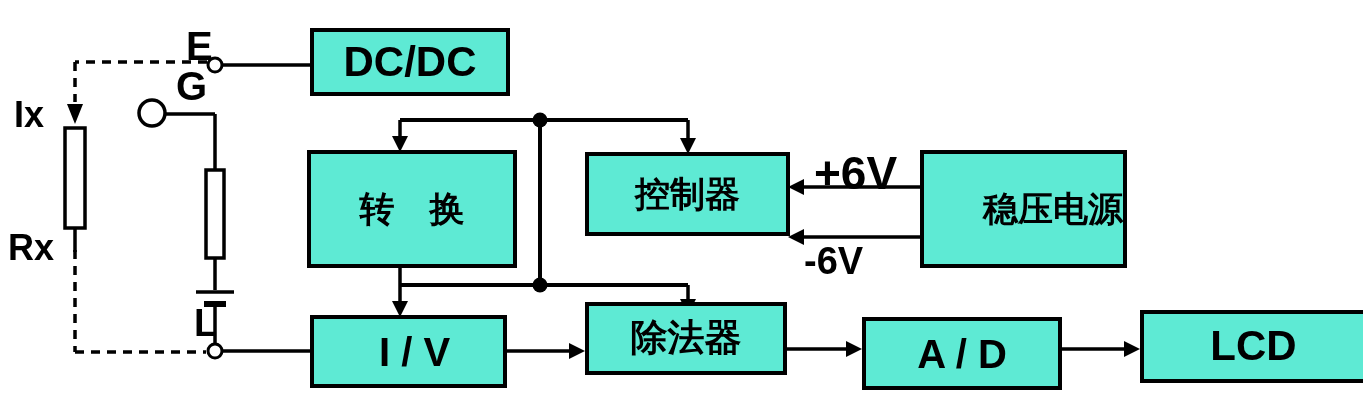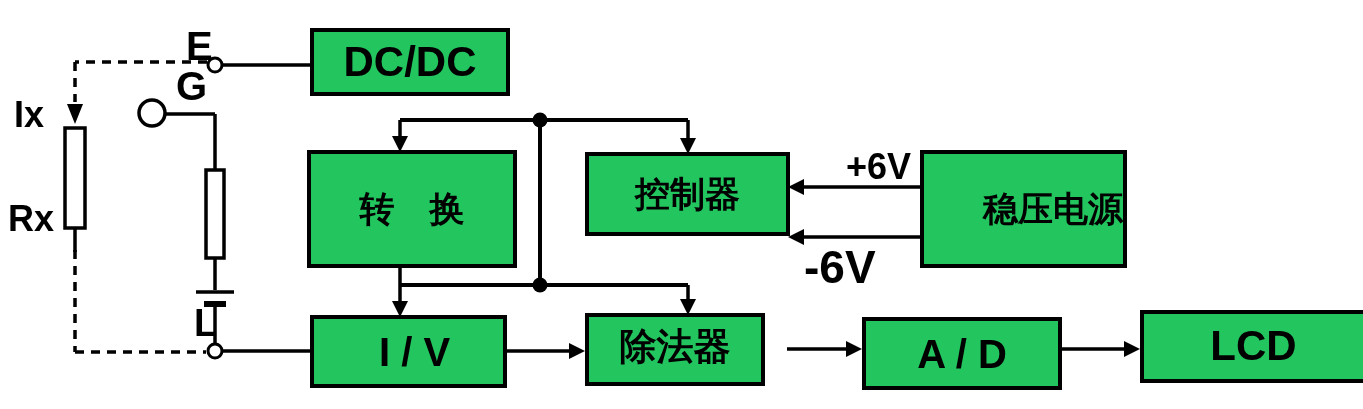--- a/index.html
+++ b/index.html
@@ -9,21 +9,21 @@
     background:#ffffff;
     font-family:"Liberation Sans", sans-serif;
     color:#000;
     overflow:hidden;
   }
   #wires{position:absolute;left:0;top:0;}
   .block{
     position:absolute;
     box-sizing:border-box;
     border:4px solid #000;
-    background:#22c55e;
+    background:#5eead4;
     display:flex;
     flex-direction:column;
     align-items:center;
     justify-content:center;
     font-weight:bold;
     text-align:center;
     line-height:1.25;
   }
   .lbl{
     position:absolute;
@@ -113,33 +113,33 @@
   </div>
 
   <div class="block" style="left:920px;top:150px;width:207px;height:118px;font-size:35px;align-items:flex-end;">
     <span>稳压电源</span>
   </div>
 
   <div class="block" style="left:310px;top:315px;width:197px;height:73px;font-size:40px;padding-left:12px;">
     <span>I / V</span>
   </div>
 
-  <div class="block" style="left:585px;top:313px;width:180px;height:73px;font-size:37px;font-family:Liberation Mono, monospace;">
+  <div class="block" style="left:585px;top:302px;width:202px;height:73px;font-size:37px;">
     <span>除法器</span>
   </div>
 
   <div class="block" style="left:862px;top:317px;width:200px;height:73px;font-size:40px;">
     <span>A / D</span>
   </div>
 
   <div class="block" style="left:1140px;top:310px;width:227px;height:73px;font-size:42px;">
     <span>LCD</span>
   </div>
 
   <div class="lbl" style="left:186px;top:24px;font-size:40px;">E</div>
   <div class="lbl" style="left:176px;top:64px;font-size:40px;">G</div>
   <div class="lbl" style="left:194px;top:302px;font-size:38px;">L</div>
   <div class="lbl" style="left:14px;top:94px;font-size:36px;">Ix</div>
-  <div class="lbl" style="left:8px;top:198px;font-size:36px;">Rx</div>
-  <div class="lbl" style="left:846px;top:146px;font-size:36px;">+6V</div>
-  <div class="lbl" style="left:804px;top:240px;font-size:46px;">-6V</div>
+  <div class="lbl" style="left:8px;top:227px;font-size:36px;">Rx</div>
+  <div class="lbl" style="left:814px;top:146px;font-size:46px;">+6V</div>
+  <div class="lbl" style="left:804px;top:240px;font-size:38px;">-6V</div>
 
 </div>
 
 </body></html>

